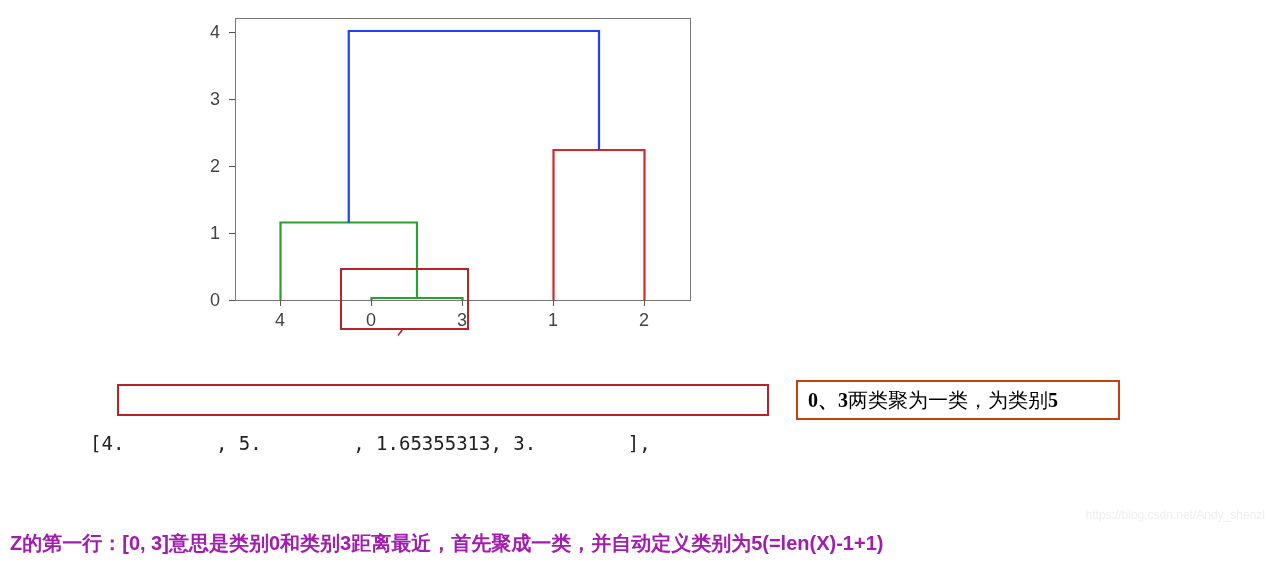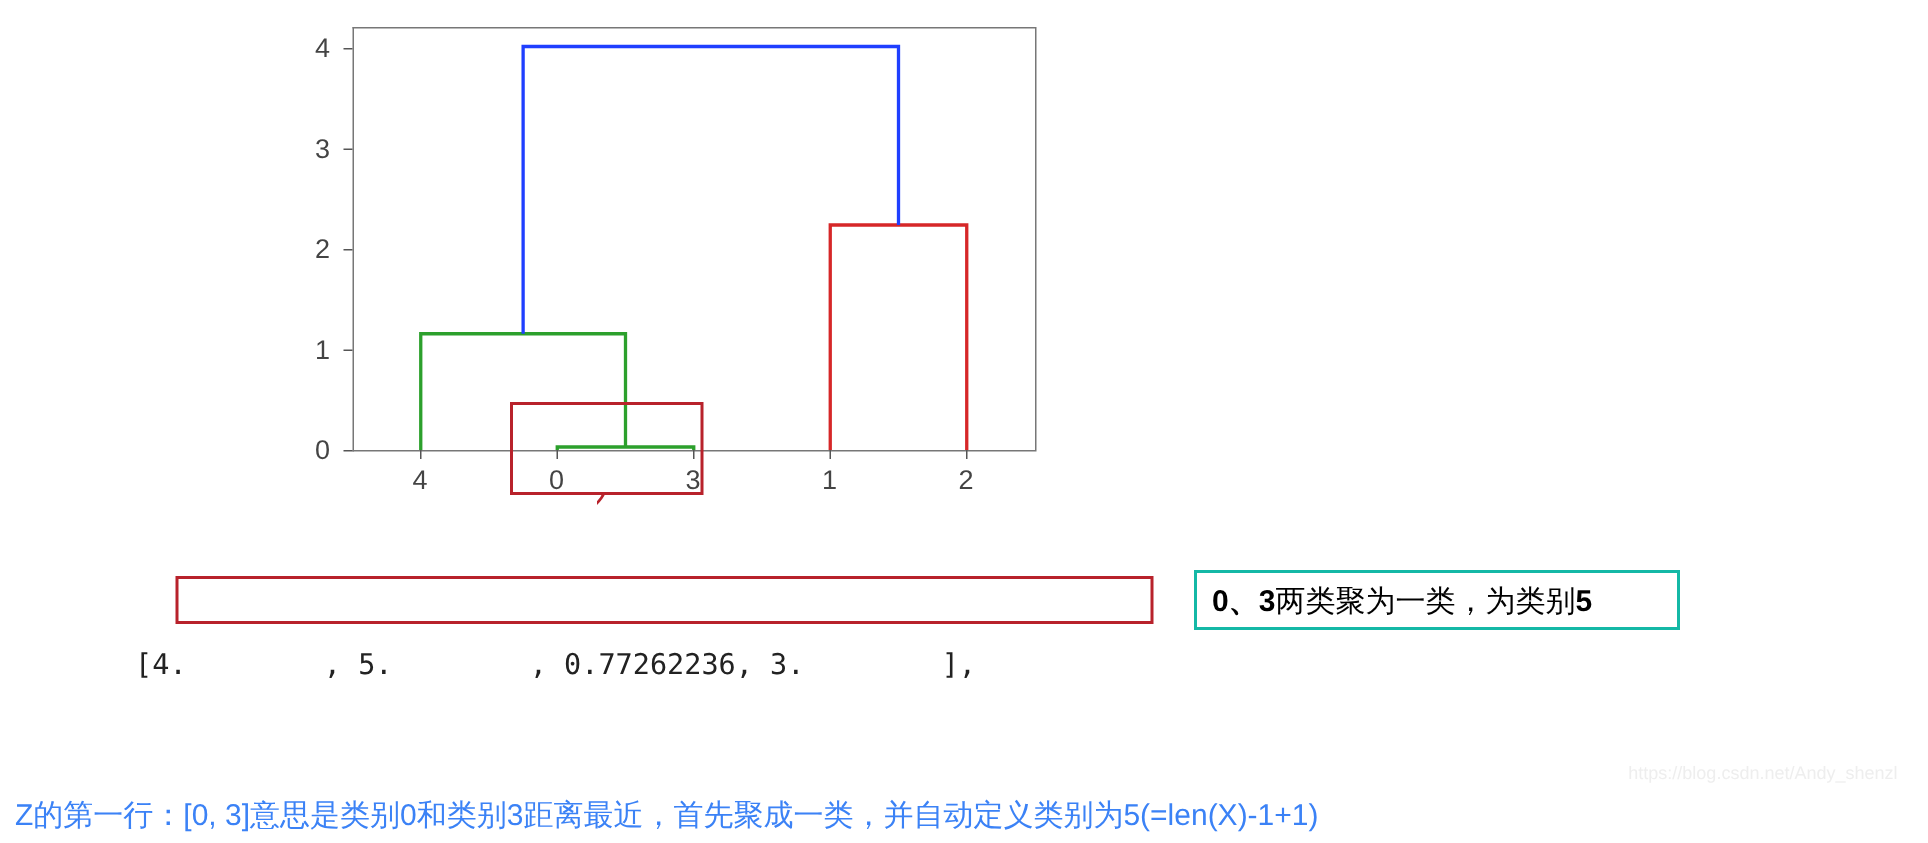--- a/index.html
+++ b/index.html
@@ -70,41 +70,43 @@
     width: 648px;
     height: 28px;
     border: 2px solid #b8222b;
   }
   .red-rect-note {
     position: absolute;
     left: 786px;
     top: 370px;
     width: 310px;
     height: 36px;
-    border: 2px solid #14b8a6;
+    border: 2px solid #c2410c;
     display: flex;
     align-items: center;
     padding-left: 10px;
     font-size: 20px;
+    font-family: Liberation Serif, serif;
   }
   .red-rect-note b { font-weight: bold; }
   .connector {
     position: absolute;
     left: 388px;
     top: 318px;
     width: 80px;
     height: 60px;
     pointer-events: none;
   }
   .bottom-text {
     position: absolute;
     left: 0;
     top: 520px;
     font-size: 20px;
-    color: #3b82f6;
+    color: #a21caf;
+    font-weight: bold;
   }
   .watermark {
     position: absolute;
     right: 10px;
     top: 498px;
     font-size: 12px;
     color: #eee;
   }
 </style>
 </head>
@@ -158,21 +160,21 @@
     </svg>
   </div>
 
   <div class="red-rect-small"></div>
 
   <svg class="connector">
     <path d="M5 0 Q -10 40 -260 56" stroke="#b8222b" stroke-width="1.8" fill="none"></path>
   </svg>
 
   <div class="array-block">
-    <div>       [<span>4.        </span>, <span>5.        </span>, <span>0.77262236</span>, <span>3.        </span>],</div>
+    <div>       [<span>4.        </span>, <span>5.        </span>, <span>1.65355313</span>, <span>3.        </span>],</div>
     
     
   </div>
 
   <div class="red-rect-long"></div>
 
   <div class="red-rect-note">
     <span><b>0、3</b><span>两类聚为一类，为类别</span><b>5</b></span>
   </div>
 

